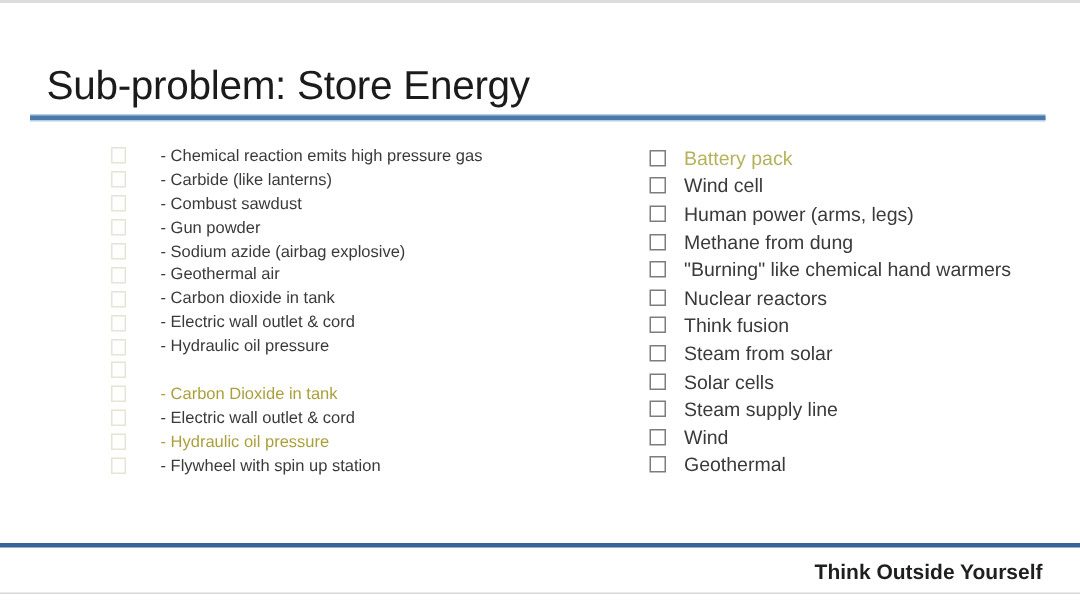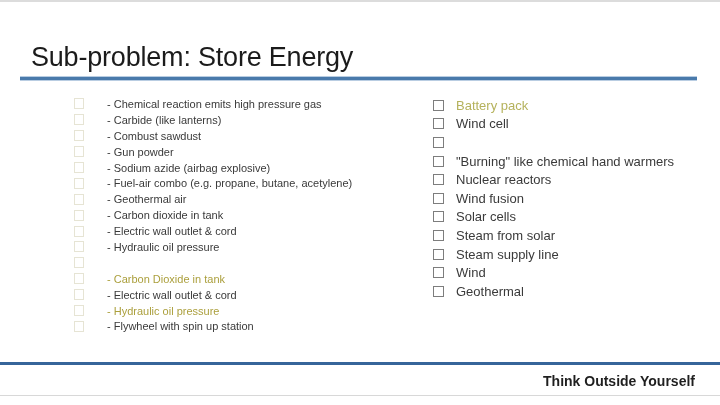--- a/index.html
+++ b/index.html
@@ -145,24 +145,20 @@
   <div class="left-row">
     <span class="ghost-box"></span>
     <span class="left-text">- Gun powder</span>
   </div>
 
   <div class="left-row">
     <span class="ghost-box"></span>
     <span class="left-text">- Sodium azide (airbag explosive)</span>
   </div>
 
-  <div class="left-row">
-    <span class="ghost-box"></span>
-    <span class="left-text">- Fuel-air combo (e.g. propane, butane, acetylene)</span>
-  </div>
 
   <div class="left-row">
     <span class="ghost-box"></span>
     <span class="left-text">- Geothermal air</span>
   </div>
 
   <div class="left-row">
     <span class="ghost-box"></span>
     <span class="left-text">- Carbon dioxide in tank</span>
   </div>
@@ -206,48 +202,53 @@
   <div class="right-row">
     <span class="check-box"></span>
     <span class="right-text" style="color: rgb(181, 178, 92);">Battery pack</span>
   </div>
 
   <div class="right-row">
     <span class="check-box"></span>
     <span class="right-text">Wind cell</span>
   </div>
 
-
-  <div class="right-row">
-    <span class="check-box"></span>
+  <div class="right-row">
+    <span class="check-box"></span>
+    <span class="right-text">Human power (arms, legs)</span>
+  </div>
+
+  <div class="right-row">
+    <span class="check-box"></span>
+    <span class="right-text">Methane from dung</span>
   </div>
 
   <div class="right-row">
     <span class="check-box"></span>
     <span class="right-text">"Burning" like chemical hand warmers</span>
   </div>
 
   <div class="right-row">
     <span class="check-box"></span>
     <span class="right-text">Nuclear reactors</span>
   </div>
 
   <div class="right-row">
     <span class="check-box"></span>
-    <span class="right-text">Wind fusion</span>
+    <span class="right-text">Think fusion</span>
+  </div>
+
+  <div class="right-row">
+    <span class="check-box"></span>
+    <span class="right-text">Steam from solar</span>
   </div>
 
   <div class="right-row">
     <span class="check-box"></span>
     <span class="right-text">Solar cells</span>
-  </div>
-
-  <div class="right-row">
-    <span class="check-box"></span>
-    <span class="right-text">Steam from solar</span>
   </div>
 
   <div class="right-row">
     <span class="check-box"></span>
     <span class="right-text">Steam supply line</span>
   </div>
 
   <div class="right-row">
     <span class="check-box"></span>
     <span class="right-text">Wind</span>

